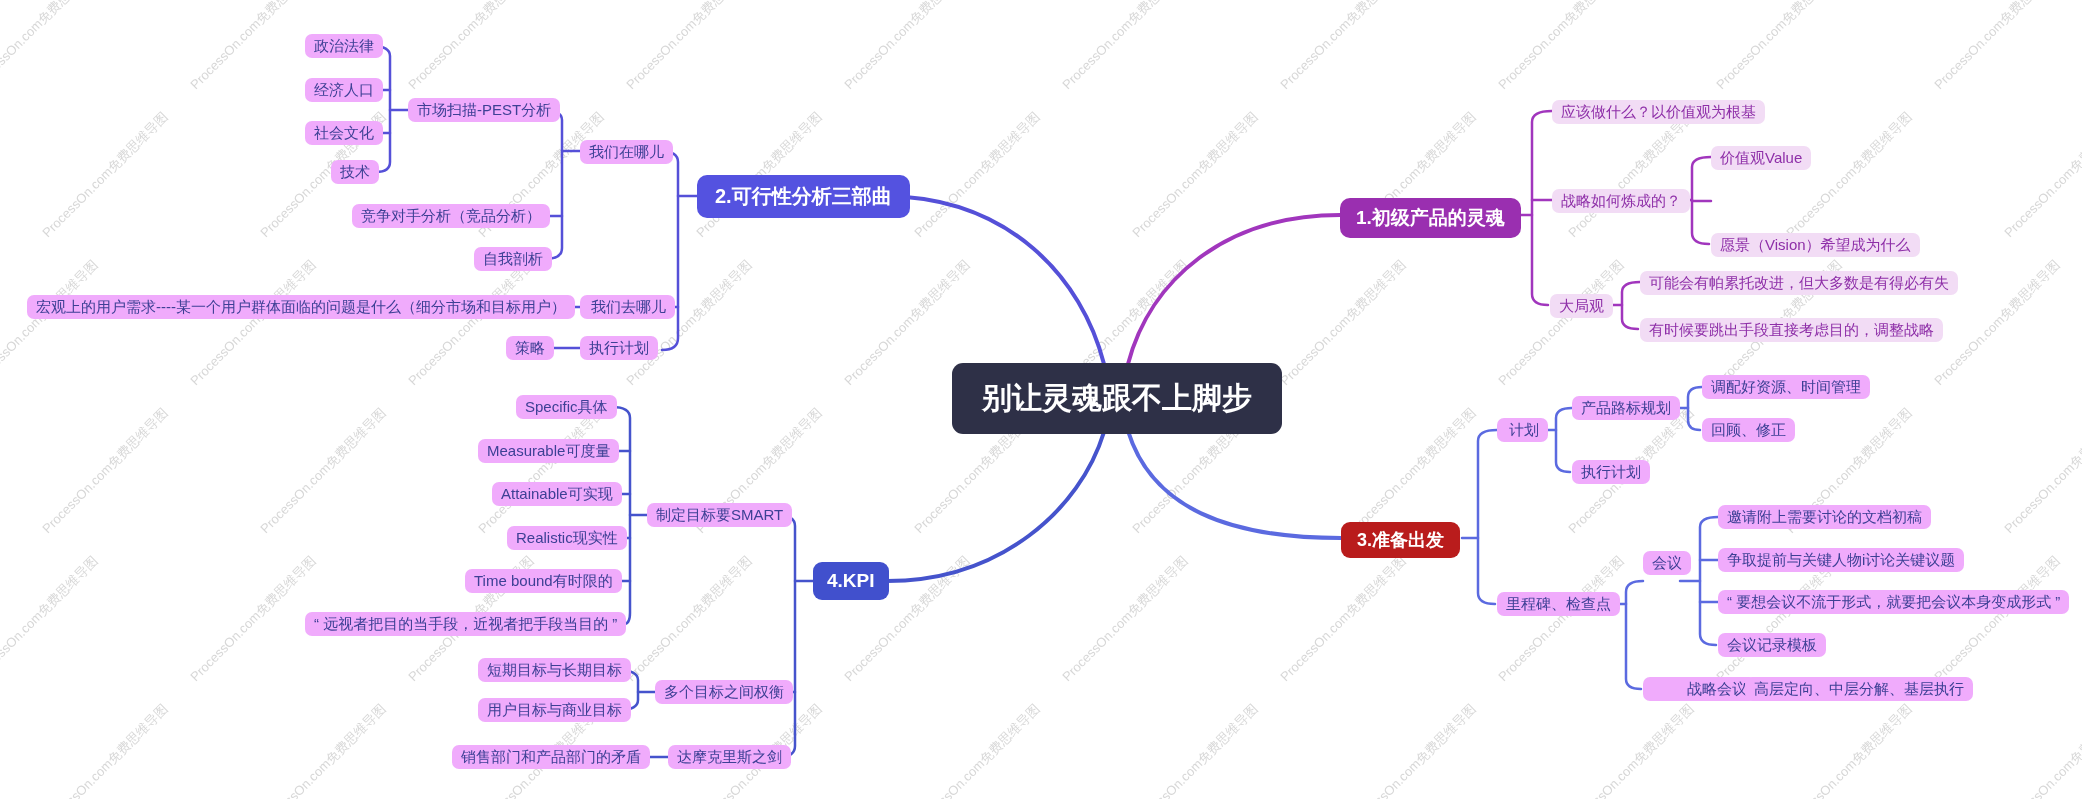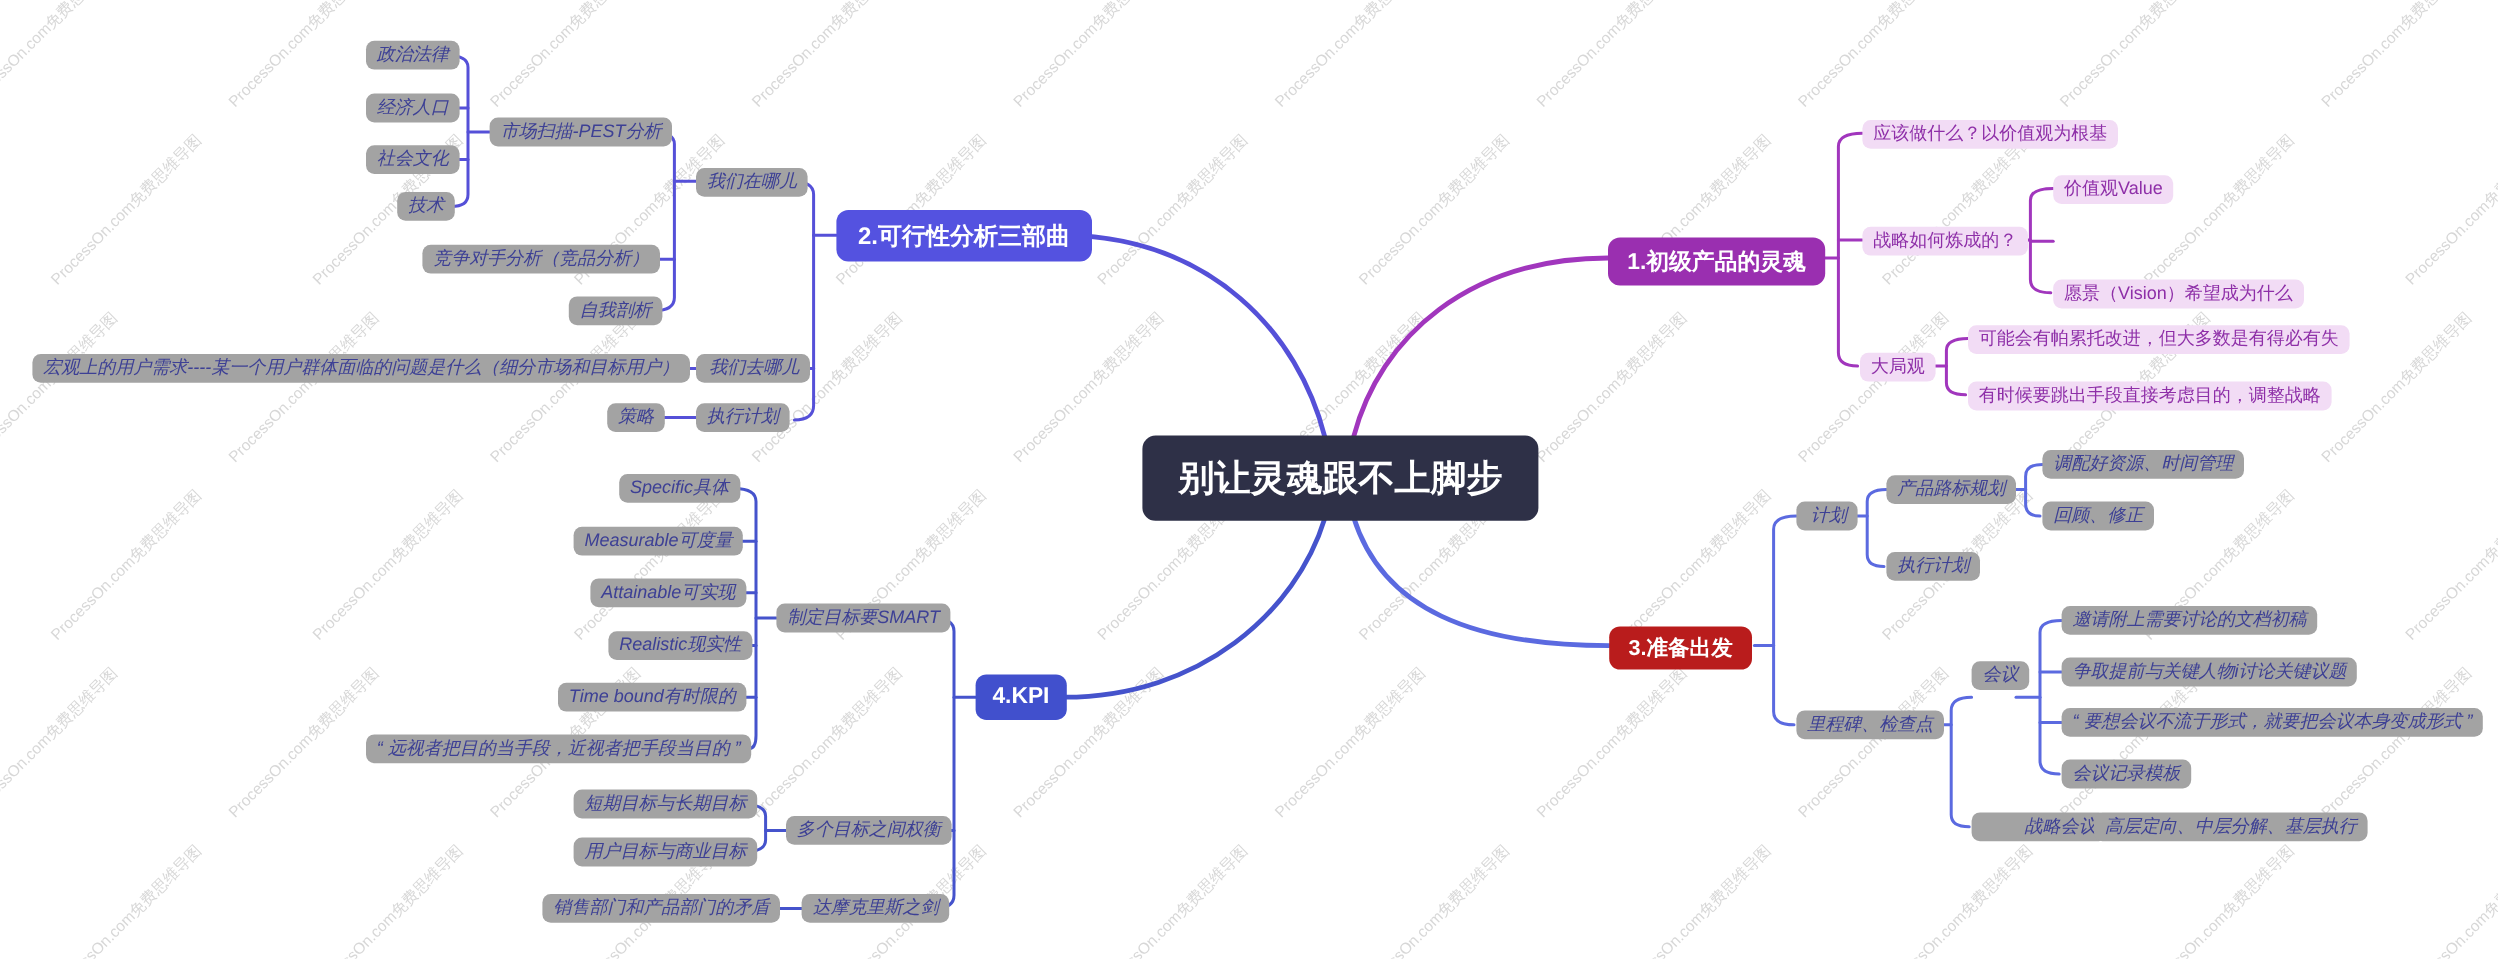--- a/index.html
+++ b/index.html
@@ -6,21 +6,21 @@
   body{width:2082px;height:799px;background:#ffffff;overflow:hidden;
        font-family:"Liberation Sans","DejaVu Sans",sans-serif;}
   #canvas{position:relative;width:2082px;height:799px;}
   #wires{position:absolute;left:0;top:0;z-index:1;}
   
   .wm{position:absolute;z-index:0;color:rgba(150,150,150,0.38);font-size:13px;
       transform:rotate(-45deg);white-space:nowrap;pointer-events:none;}
   
   .node{position:absolute;z-index:2;white-space:nowrap;box-sizing:border-box;}
   .leaf{font-size:15px;line-height:18px;padding:3px 9px;border-radius:7px;}
-  .leaf-blue{background:#a3a3a3;color:#3d4095;font-style:italic;}
+  .leaf-blue{background:#f0abfc;color:#3d4095;}
   .leaf-purple{background:#f2dcf5;color:#8e2fa8;}
   .branch{color:#ffffff;font-weight:bold;text-align:center;}
   .b1{background:#9a2fb0;font-size:19px;padding:7px 16px;border-radius:10px;}
   .b2{background:#5452e0;font-size:20px;padding:8px 18px;border-radius:10px;}
   .b3{background:#b91c1c;font-size:18px;padding:6px 16px;border-radius:9px;}
   .b4{background:#4150cd;font-size:19px;padding:8px 14px;border-radius:9px;}
   .center-node{background:#2e3047;color:#ffffff;font-size:30px;font-weight:bold;
       padding:15px 30px;border-radius:11px;}
 </style>
 </head>

